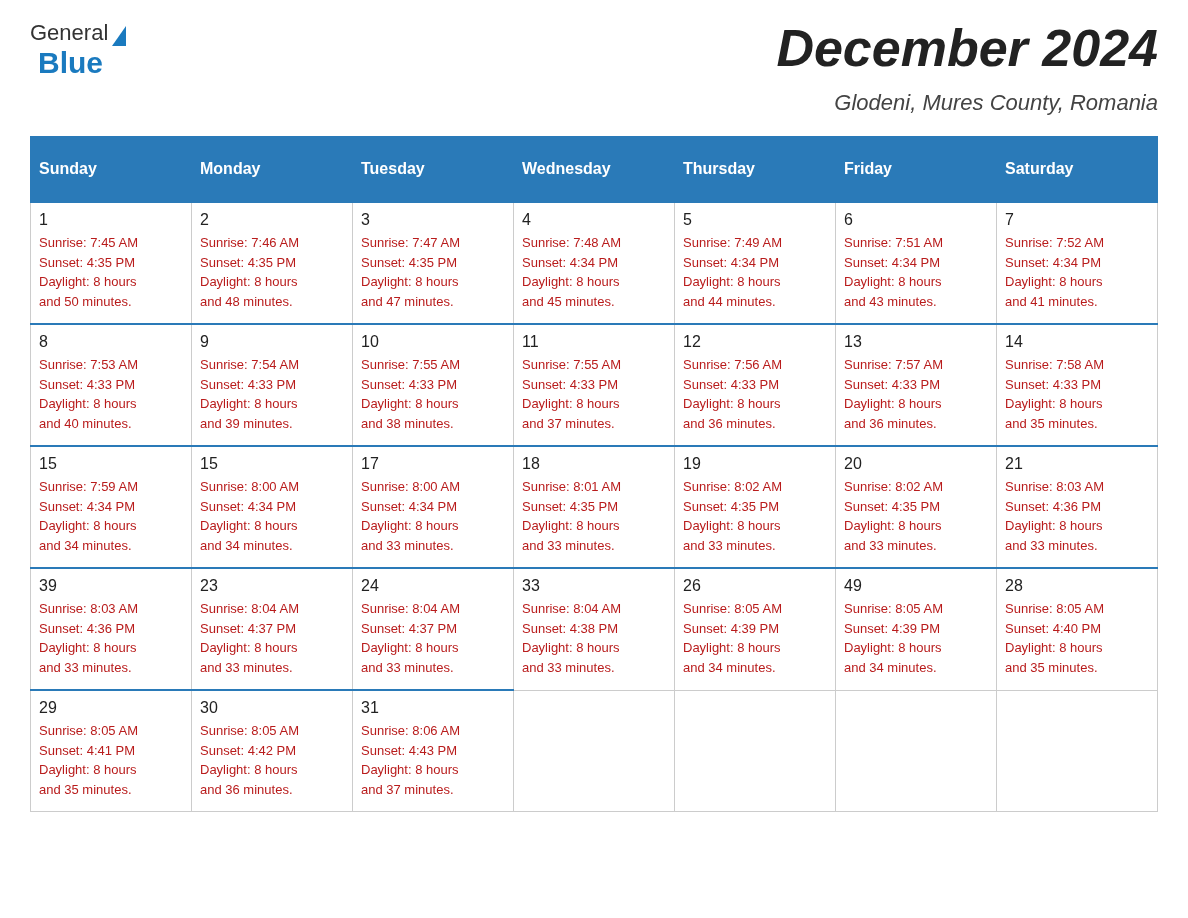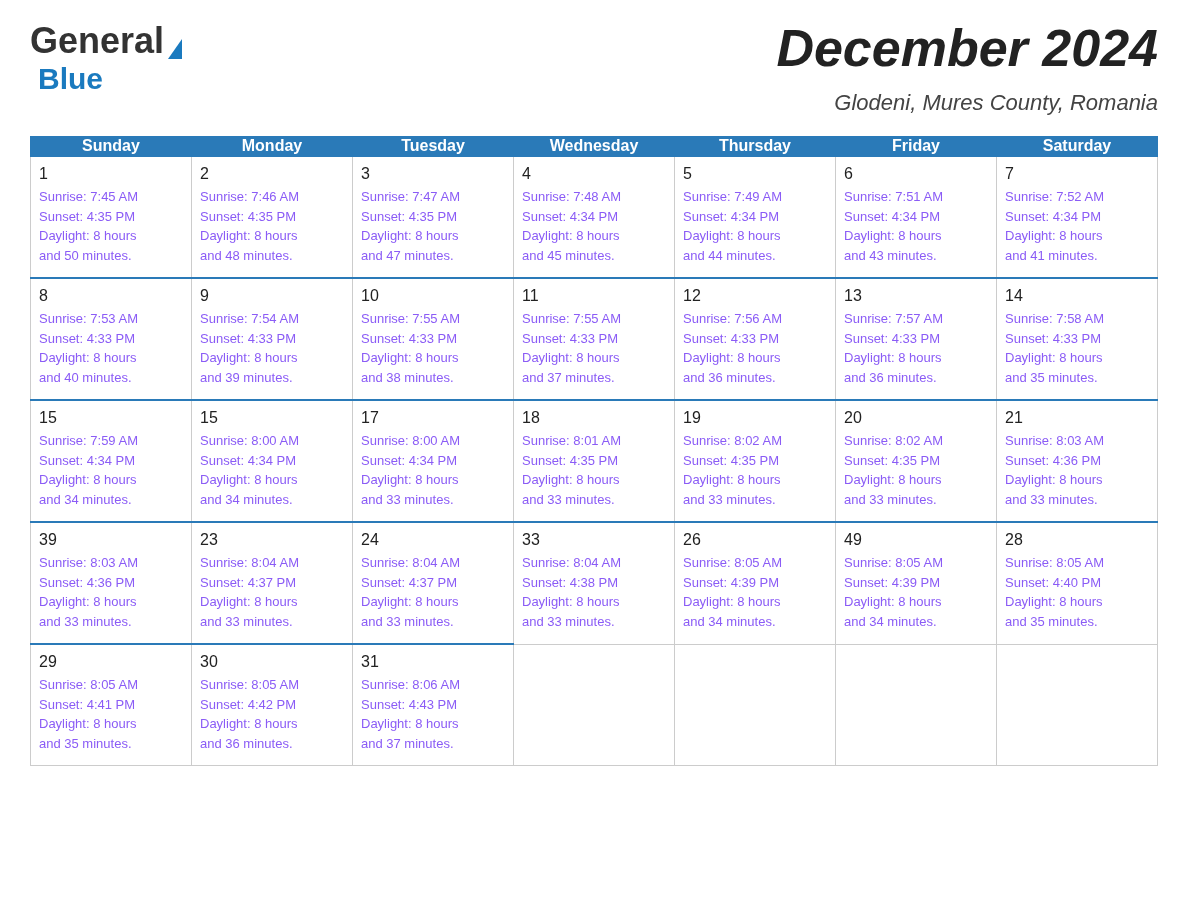--- a/index.html
+++ b/index.html
@@ -39,22 +39,22 @@
     table {
       width: 100%;
       border-collapse: collapse;
       table-layout: fixed;
     }
     thead th {
       background-color: #2a7ab8;
       color: #fff;
       font-size: 16px;
       font-weight: bold;
-      padding: 0 8px;
-      text-align: center;
+      padding: 23px 8px;
+      text-align: left;
       border: 1px solid #2a7ab8;
     }
     tbody td {
       vertical-align: top;
       padding: 8px 8px 12px 8px;
       border: 1px solid #ccc;
       border-top: 2px solid #2a7ab8;
       font-size: 13px;
       color: #333;
       height: 110px;
@@ -62,34 +62,34 @@
     .day-num {
       font-size: 16px;
       font-weight: normal;
       color: #222;
       margin-bottom: 4px;
       display: block;
     }
     .day-info {
       font-size: 13px;
       line-height: 1.5;
-      color: #8b5cf6;
+      color: #b91c1c;
     }
     .empty-cell {
       border-top: 2px solid #2a7ab8;
       border: 1px solid #ccc;
     }
   </style>
 </head>
 <body>
 
 <div class="header">
   <div class="logo">
     <div>
-      <span style="font-size:36px;font-weight:bold;color:#333;">General</span><span style="display:inline-block;width:0;height:0;border-left:14px solid transparent;border-bottom:20px solid #1a7abf;margin-left:4px;vertical-align:middle;"></span>
+      <span style="font-size:22px;font-weight:normal;color:#333;">General</span><span style="display:inline-block;width:0;height:0;border-left:14px solid transparent;border-bottom:20px solid #1a7abf;margin-left:4px;vertical-align:middle;"></span>
     </div>
     <div>
       <span style="font-size:30px;font-weight:bold;color:#1a7abf;margin-left:8px;">Blue</span>
     </div>
   </div>
   <div class="title-area">
     <div class="month-title">December 2024</div>
     <div class="location-title">Glodeni, Mures County, Romania</div>
   </div>
 </div>

